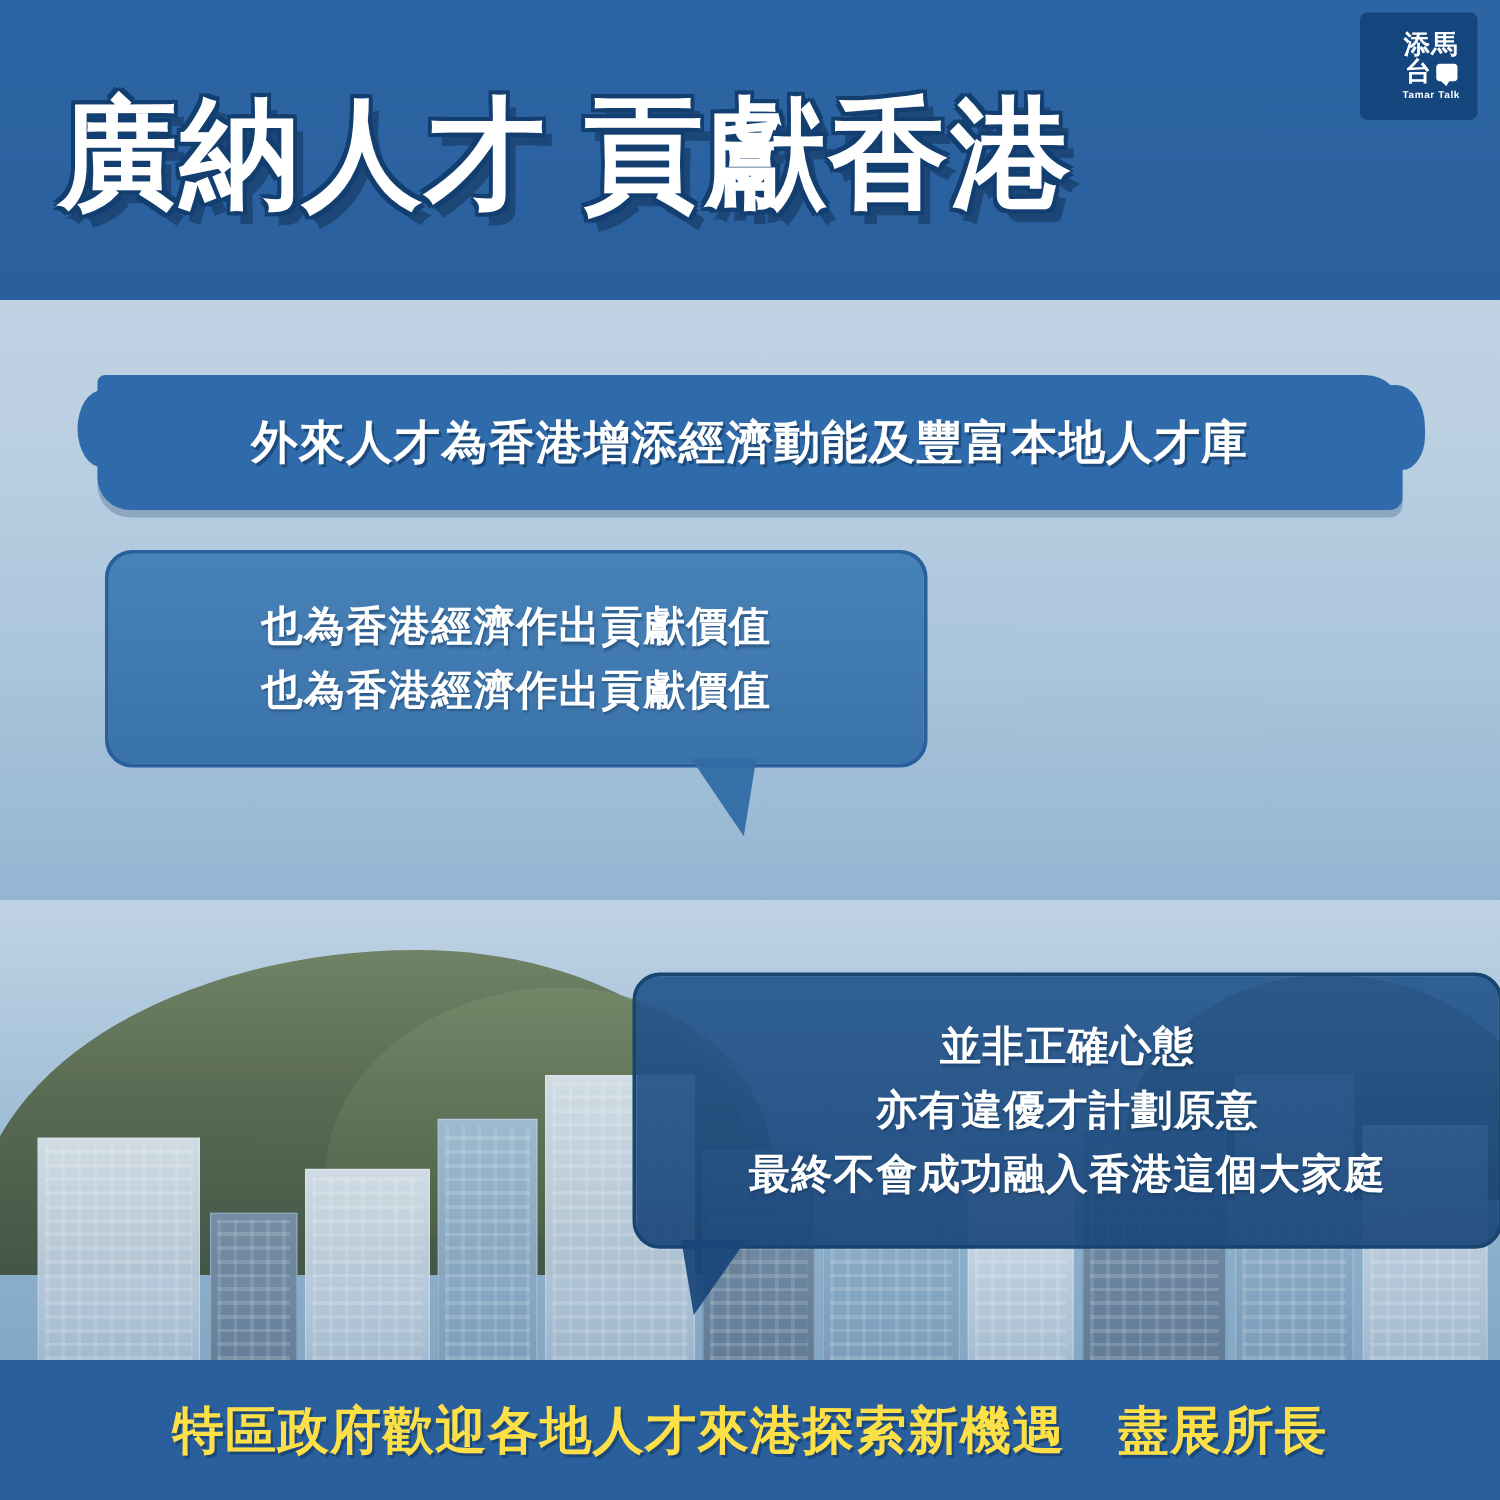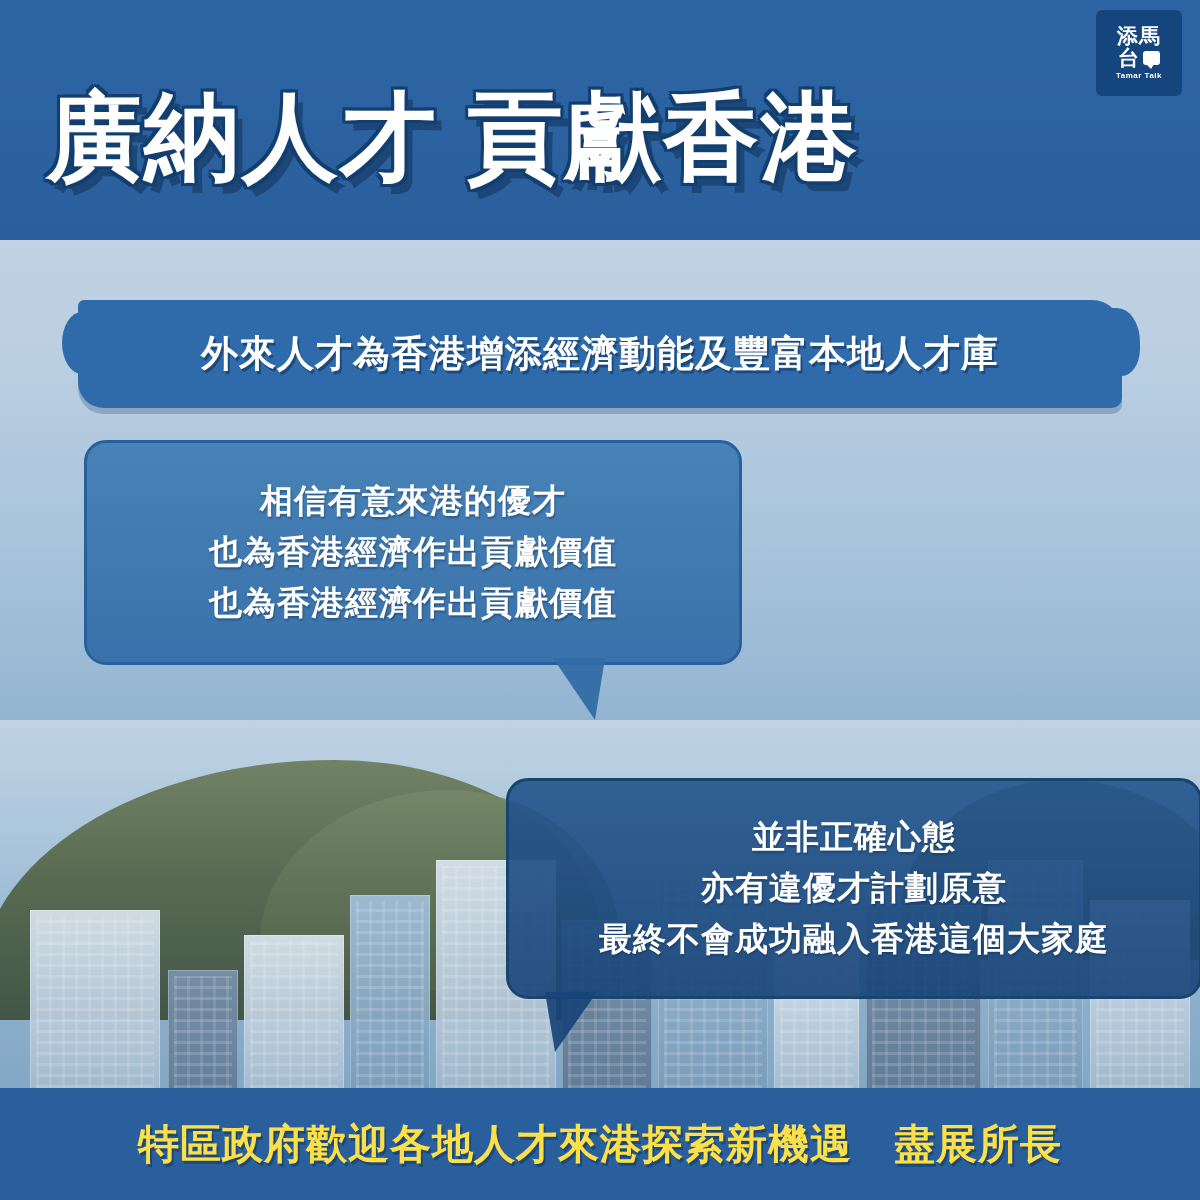--- a/index.html
+++ b/index.html
@@ -107,50 +107,51 @@
   
   .top-band {
     position: absolute;
     top: 0; left: 0; right: 0;
     height: 240px;
     background: #2f68a6;
     background: linear-gradient(180deg, #2d65a4 0%, #2a5f9d 100%);
   }
   .headline {
     position: absolute;
-    top: 89px;
+    top: 76px;
     left: 46px;
     right: 120px;
     font-size: 96px;
     line-height: 1;
     font-weight: 700;
     color: #ffffff;
     letter-spacing: 2px;
     text-shadow:
       -3px 0 0 #123f70, 3px 0 0 #123f70, 0 -3px 0 #123f70, 0 3px 0 #123f70,
       -3px -3px 0 #123f70, 3px -3px 0 #123f70, -3px 3px 0 #123f70, 3px 3px 0 #123f70,
       8px 10px 0 rgba(10,40,70,0.45);
     white-space: nowrap;
   }
 
   
   .logo {
     position: absolute;
     top: 10px;
     right: 18px;
-    width: 86px;
+    width: 74px;
     height: 86px;
     background: #14457c;
     border-radius: 6px;
     color: #fff;
     display: flex;
     flex-direction: column;
     align-items: center;
     justify-content: center;
     line-height: 1.05;
+    padding-left: 20px;
   }
   .logo .cn {
     font-size: 21px;
     font-weight: 700;
     letter-spacing: 1px;
   }
   .logo .cn2 {
     font-size: 21px;
     font-weight: 700;
     letter-spacing: 1px;
@@ -358,21 +359,20 @@
       <span class="bubble"></span>
     </div>
     <div class="en">Tamar Talk</div>
   </div>
 
   <div class="brush">
     <div class="brush-text">外來人才為香港增添經濟動能及豐富本地人才庫</div>
   </div>
 
   <div class="bubble-box bubble-one">
-    <span class="bline">相信有意來港的優才</span>
     <span class="bline">也為香港經濟作出貢獻價值</span>
     <span class="bline">也為香港經濟作出貢獻價值</span>
     <span class="tail"></span>
   </div>
 
   <div class="bubble-box bubble-two">
     <span class="bline">並非正確心態</span>
     <span class="bline">亦有違優才計劃原意</span>
     <span class="bline">最終不會成功融入香港這個大家庭</span>
     <span class="tail"></span>

